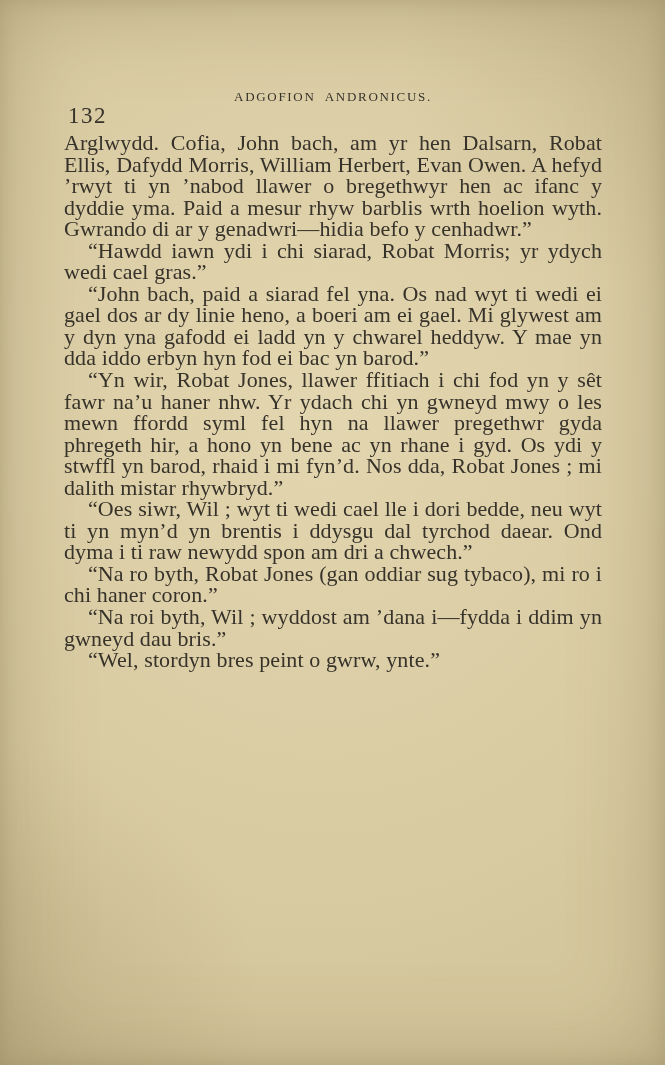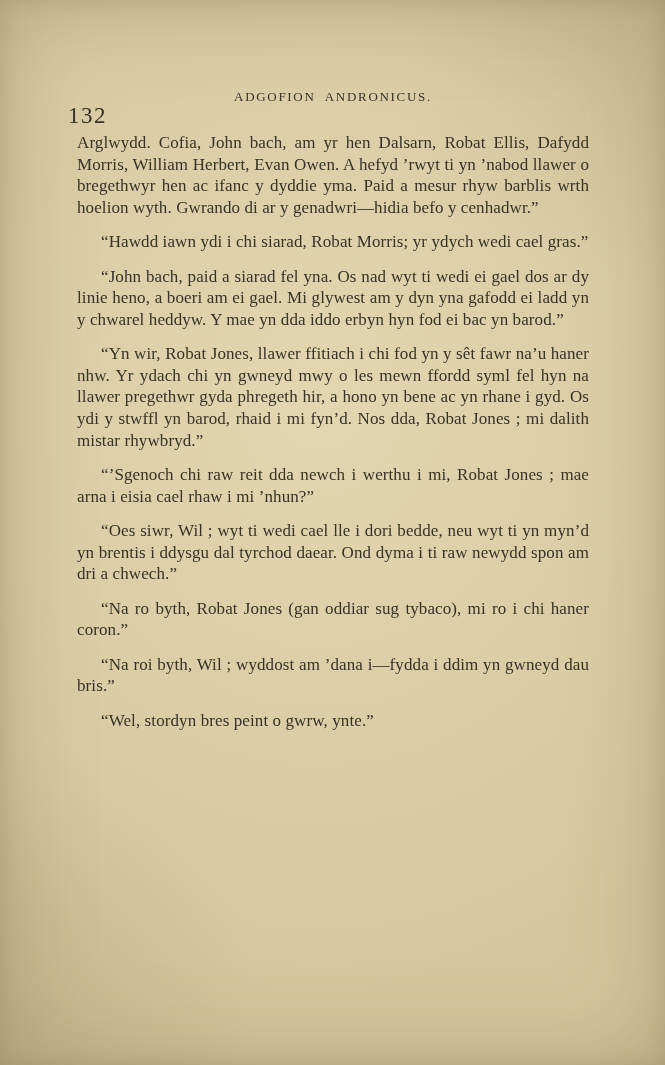--- a/index.html
+++ b/index.html
@@ -44,41 +44,40 @@
     text-align: center;
     padding-top: 3px;
     font-size: 13px;
     letter-spacing: 1.7px;
     word-spacing: 5px;
   }
   .page-body {
     width: 538px;
   }
   .para {
-    margin: 13px;
-    font-size: 17px;
+    margin: 0;
+    font-size: 22px;
     line-height: 21.55px;
     text-align: justify;
     letter-spacing: 0.1px;
   }
   .para.indent { text-indent: 24px; }
 </style>
 </head>
 <body>
 
 <div class="page">
   <header class="page-header">
     <span class="page-number">132</span>
     <span class="running-title">ADGOFION ANDRONICUS.</span>
   </header>
 
   <main class="page-body">
       <p class="para">Arglwydd.  Cofia, John bach, am yr hen Dalsarn, Robat Ellis, Dafydd Morris, William Herbert, Evan Owen.  A hefyd ’rwyt ti yn ’nabod llawer o bregethwyr hen ac ifanc y dyddie yma.  Paid a mesur rhyw barblis wrth hoelion wyth.  Gwrando di ar y genadwri—hidia befo y cenhadwr.”</p>
       <p class="para indent">“Hawdd iawn ydi i chi siarad, Robat Morris; yr ydych wedi cael gras.”</p>
       <p class="para indent">“John bach, paid a siarad fel yna.  Os nad wyt ti wedi ei gael dos ar dy linie heno, a boeri am ei gael.  Mi glywest am y dyn yna gafodd ei ladd yn y chwarel heddyw.  Y mae yn dda iddo erbyn hyn fod ei bac yn barod.”</p>
       <p class="para indent">“Yn wir, Robat Jones, llawer ffitiach i chi fod yn y sêt fawr na’u haner nhw.  Yr ydach chi yn gwneyd mwy o les mewn ffordd syml fel hyn na llawer pregethwr gyda phregeth hir, a hono yn bene ac yn rhane i gyd.  Os ydi y stwffl yn barod, rhaid i mi fyn’d.  Nos dda, Robat Jones ; mi dalith mistar rhywbryd.”</p>
-      <p class="para indent">“’Sgenoch chi raw reit dda newch i werthu i mi, Robat Jones ; mae arna i eisia cael rhaw i mi ’nhun?”</p>
       <p class="para indent">“Oes siwr, Wil ; wyt ti wedi cael lle i dori bedde, neu wyt ti yn myn’d yn brentis i ddysgu dal tyrchod daear.  Ond dyma i ti raw newydd spon am dri a chwech.”</p>
       <p class="para indent">“Na ro byth, Robat Jones (gan oddiar sug tybaco), mi ro i chi haner coron.”</p>
       <p class="para indent">“Na roi byth, Wil ; wyddost am ’dana i—fydda i ddim yn gwneyd dau bris.”</p>
       <p class="para indent">“Wel, stordyn bres peint o gwrw, ynte.”</p>
     </main>
 </div>
 
 </body></html>

